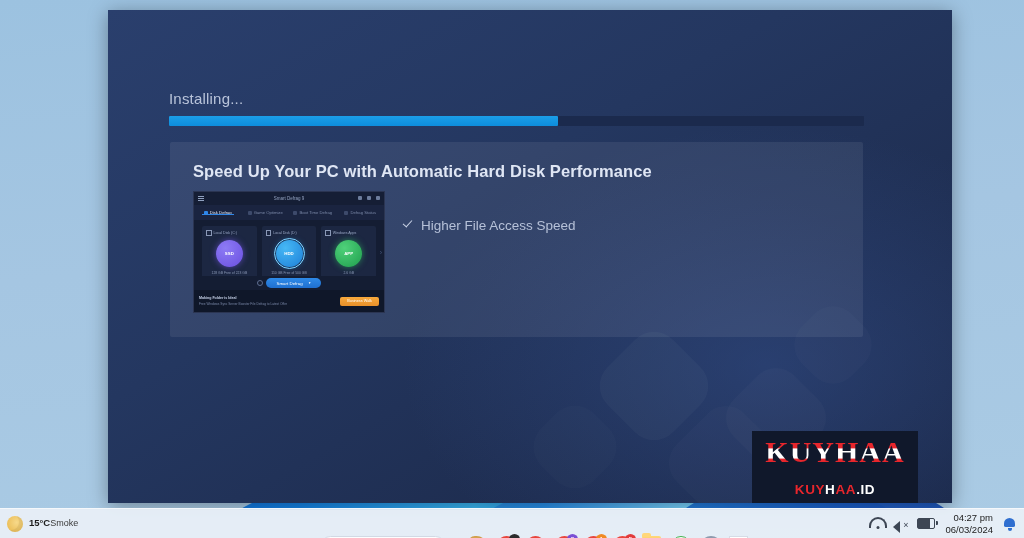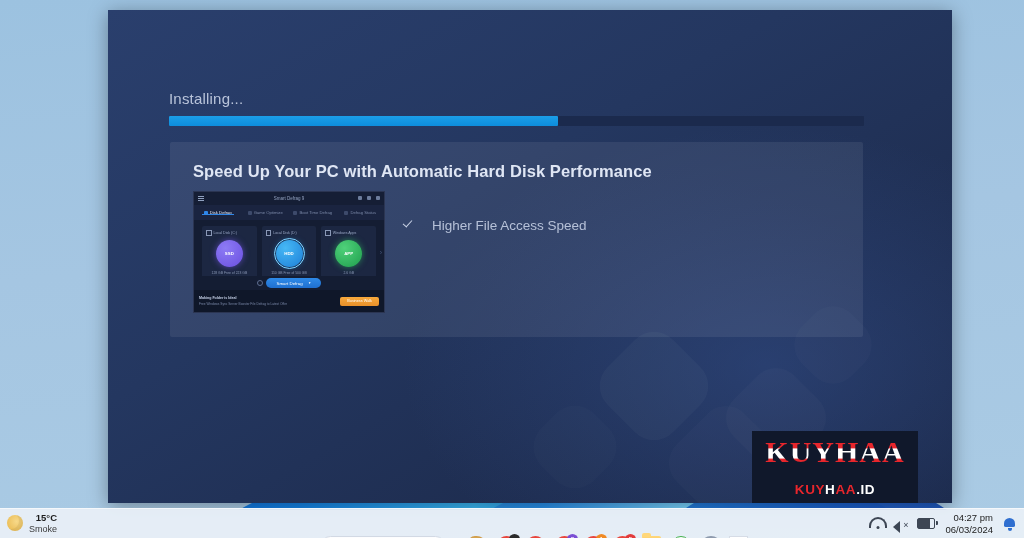--- a/index.html
+++ b/index.html
@@ -225,21 +225,21 @@
     padding: 2.5px 7px; border-radius: 2px;
   }
 
   
   .features {
     position: absolute;
     left: 232px; top: 76px;
     display: flex; flex-direction: column; gap: 9px;
   }
   .feature-row {
-    display: flex; align-items: center; gap: 17px;
+    display: flex; align-items: center; gap: 6px;
     font-size: 13.5px; color: #b6c1d8;
   }
   .check-icon {
     width: 13px; height: 13px;
     flex: 0 0 13px;
     position: relative;
   }
   .check-icon::after {
     content: "";
     position: absolute;
@@ -304,21 +304,21 @@
   .weather {
     display: flex; align-items: center; gap: 6px;
     margin-left: 7px;
   }
   .weather .moon {
     width: 16px; height: 16px;
     border-radius: 50%;
     background: radial-gradient(circle at 60% 40%, #f7d98a, #e8b649);
     box-shadow: inset -4px -2px 0 rgba(0,0,0,.06);
   }
-  .weather .wtxt { display: flex; flex-direction: column; line-height: 1.15; align-items: flex-end; }
+  .weather .wtxt { display: flex; flex-direction: row; line-height: 1.15; }
   .weather .t1 { font-size: 9.5px; color: #1c1c1c; font-weight: bold;}
   .weather .t2 { font-size: 9px; color: #3a3a3a; }
 
   .tb-center {
     position: absolute;
     left: 287px;
     display: flex; align-items: center; gap: 16px; margin-top: 46px;
   }
   .win-logo {
     width: 17px; height: 17px;

